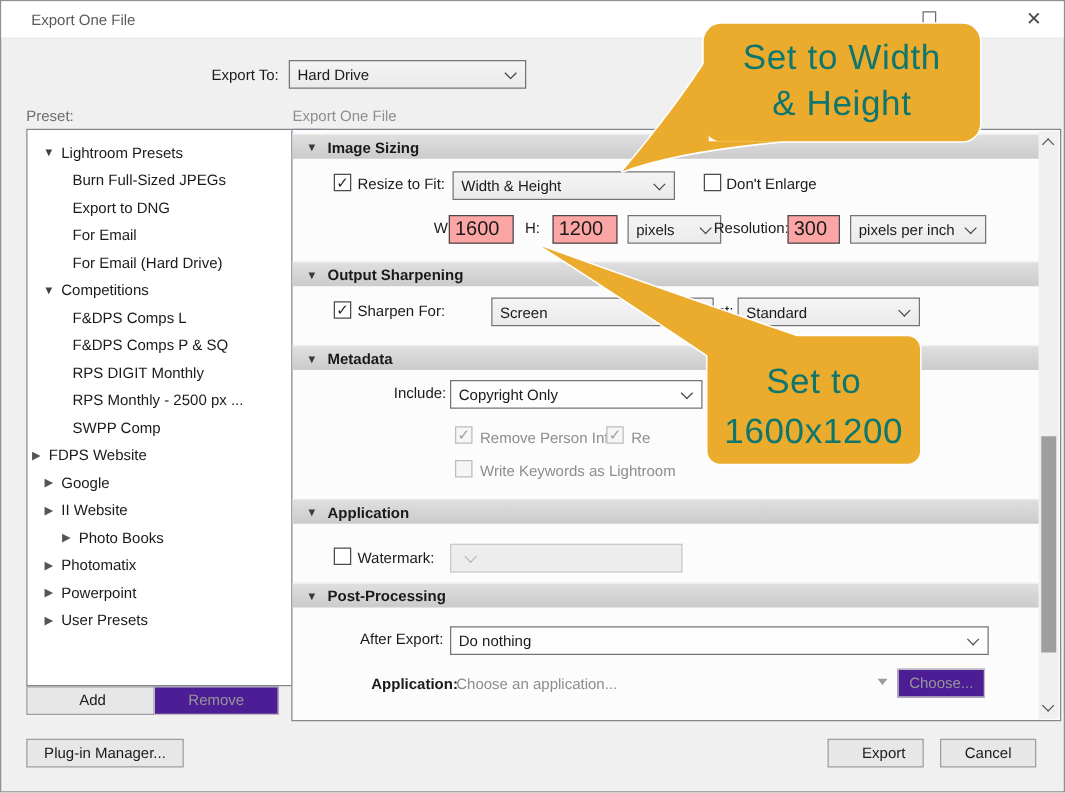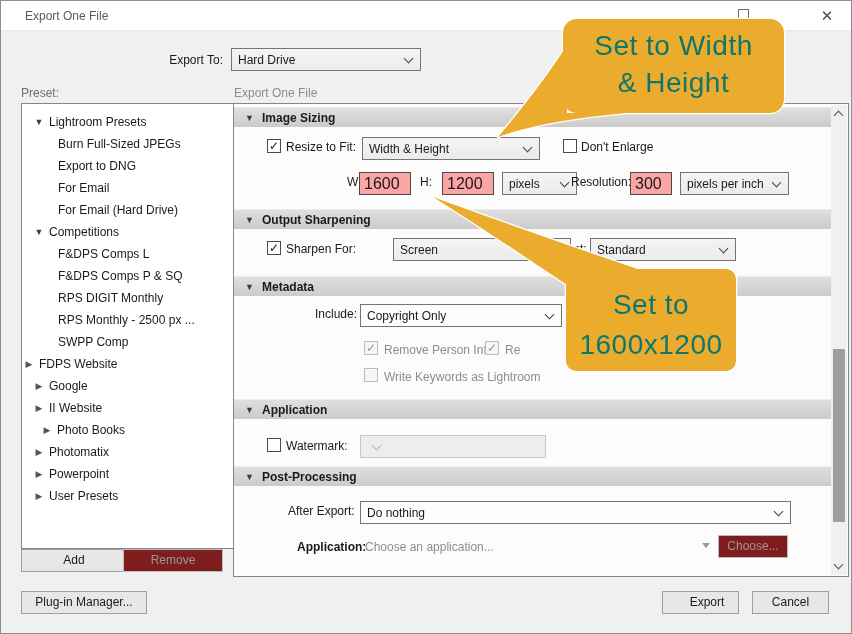--- a/index.html
+++ b/index.html
@@ -32,21 +32,21 @@
   .tin { position:absolute; height:23px; background:#fca5a5; border:1px solid #4a4a4a; font-family:"Liberation Sans",sans-serif; font-size:16px; padding:0 4px; color:#1a1a1a; }
 
   
   .cb { position:absolute; width:14px; height:14px; background:#fff; border:1px solid #4a4a4a; }
   .cb.checked::after { content:"✓"; position:absolute; left:1px; top:-1px; font-size:12px; color:#222; }
   .cb.dis { border-color:#bcbcbc; background:#f6f6f6; }
   .cb.dis.checked::after { color:#9c9c9c; }
 
   
   .btn { position:absolute; height:23px; background:#e7e7e7; border:1px solid #9f9f9f; text-align:center; line-height:21px; color:#1a1a1a; }
-  .btn.dis { background:#7f1d1d; border-color:#bdbdbd; color:#979797; }
+  .btn.dis { background:#4c1d95; border-color:#bdbdbd; color:#979797; }
 
   
   .listbox { position:absolute; left:20px; top:102px; width:240px; height:446px; background:#fff; border:1px solid #82878e; }
   .titem { position:absolute; left:0; height:22px; display:flex; align-items:center; white-space:nowrap; }
   .tri { width:14px; text-align:center; font-size:9px; color:#3f3f3f; margin-right:3px; flex:none; }
   .tri.exp::before { content:"▼"; }
   .tri.col::before { content:"▶"; color:#555; }
 
   
   .sbar { position:absolute; top:1px; right:1px; bottom:1px; width:16px; background:#f0f0f0; }
@@ -129,21 +129,21 @@
         <span>FDPS Website</span>
       </div>
     <div class="titem" style="top:271px; padding-left:10px;">
         <span class="tri col"></span>
         <span>Google</span>
       </div>
     <div class="titem" style="top:293px; padding-left:10px;">
         <span class="tri col"></span>
         <span>II Website</span>
       </div>
-    <div class="titem" style="top:315px; padding-left:2px;margin-left:16px;">
+    <div class="titem" style="top:315px; padding-left:24px;">
         <span class="tri col"></span>
         <span>Photo Books</span>
       </div>
     <div class="titem" style="top:337px; padding-left:10px;">
         <span class="tri col"></span>
         <span>Photomatix</span>
       </div>
     <div class="titem" style="top:359px; padding-left:10px;">
         <span class="tri col"></span>
         <span>Powerpoint</span>

